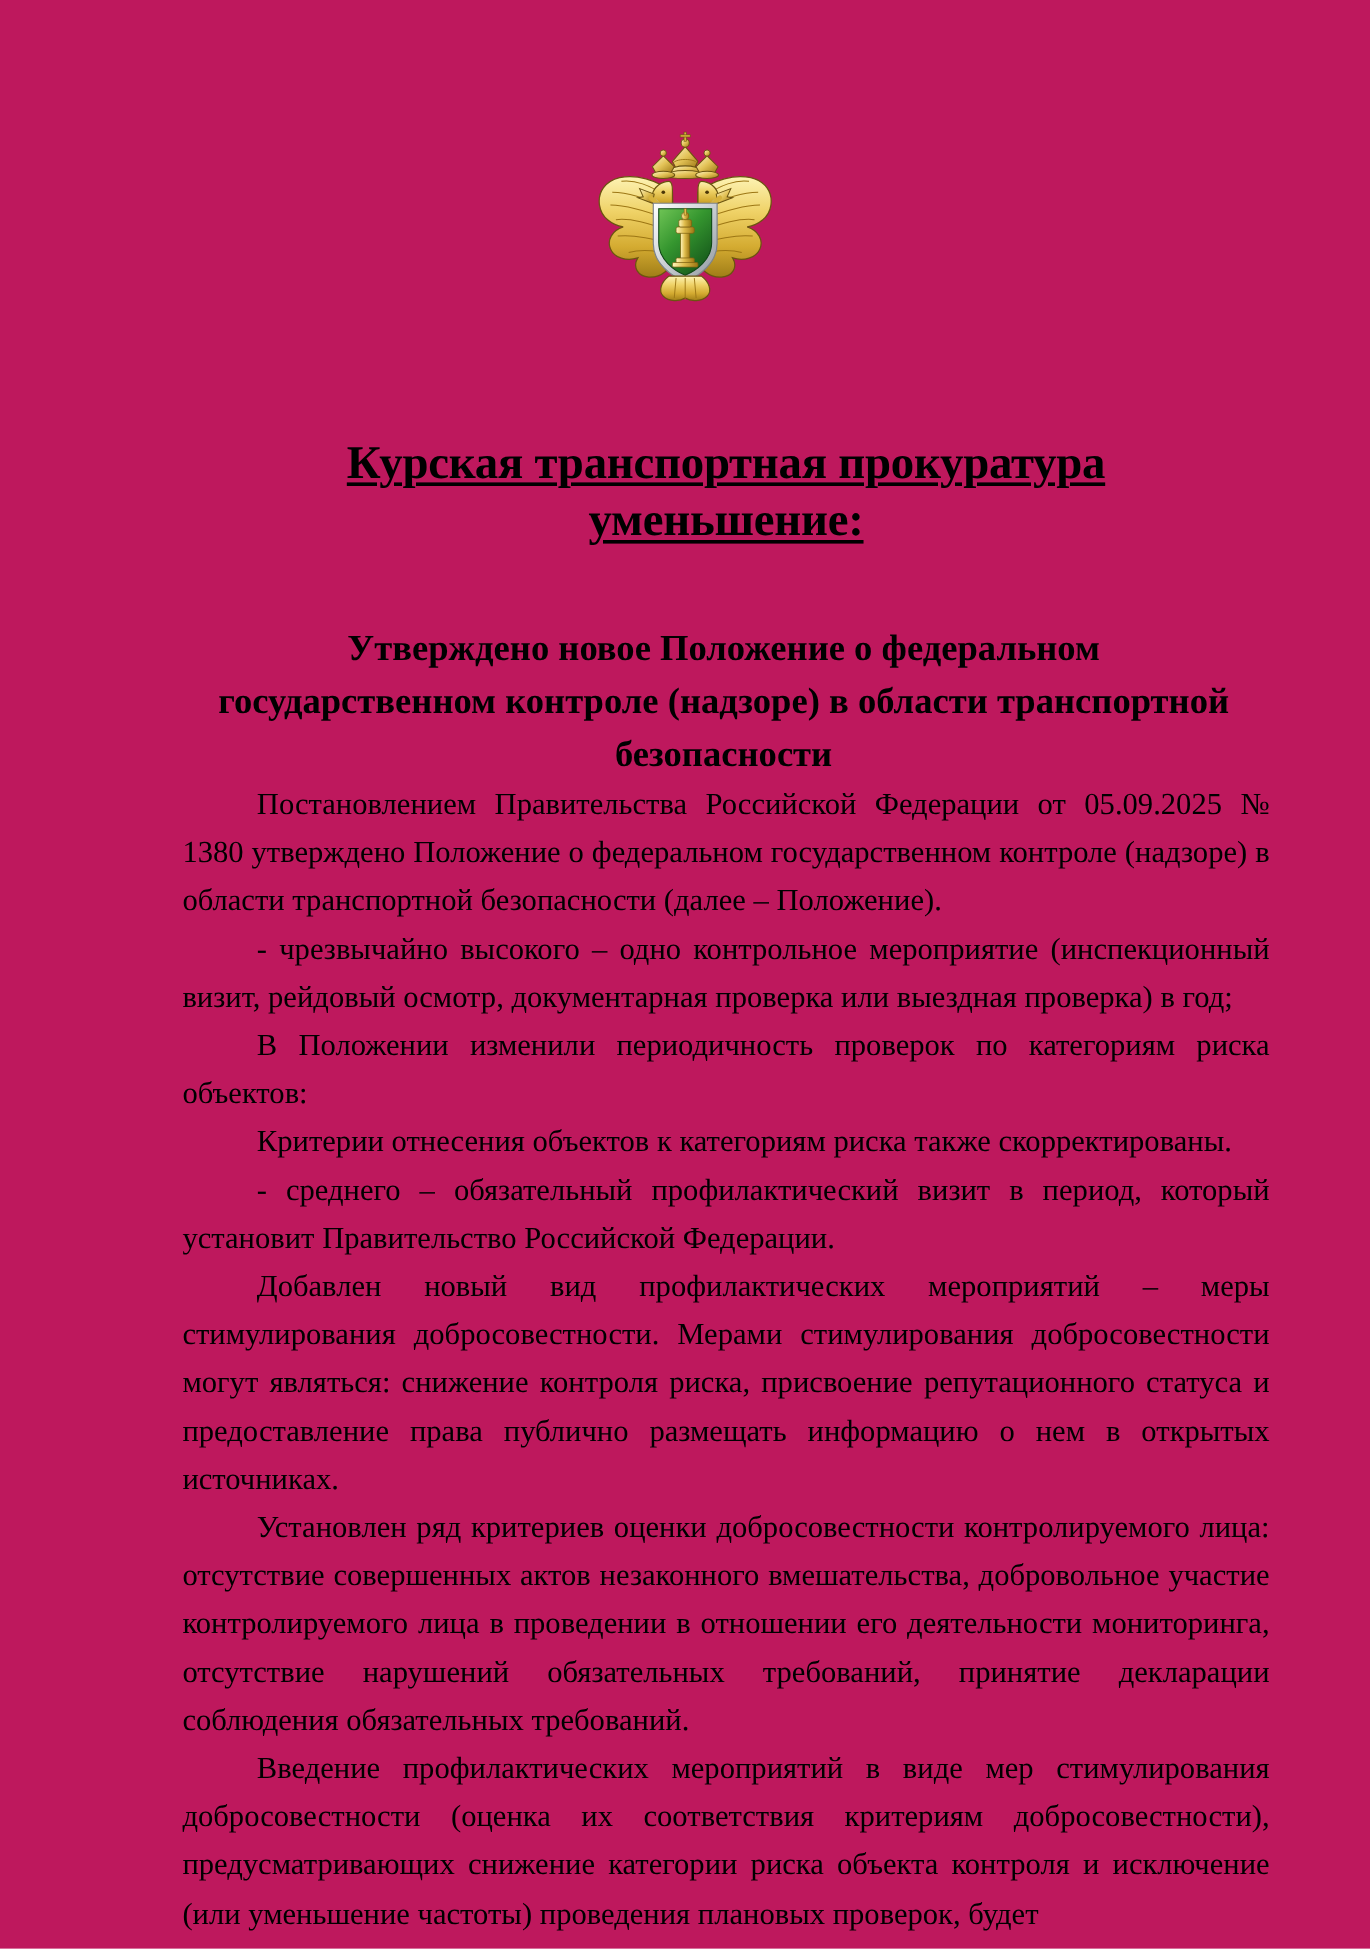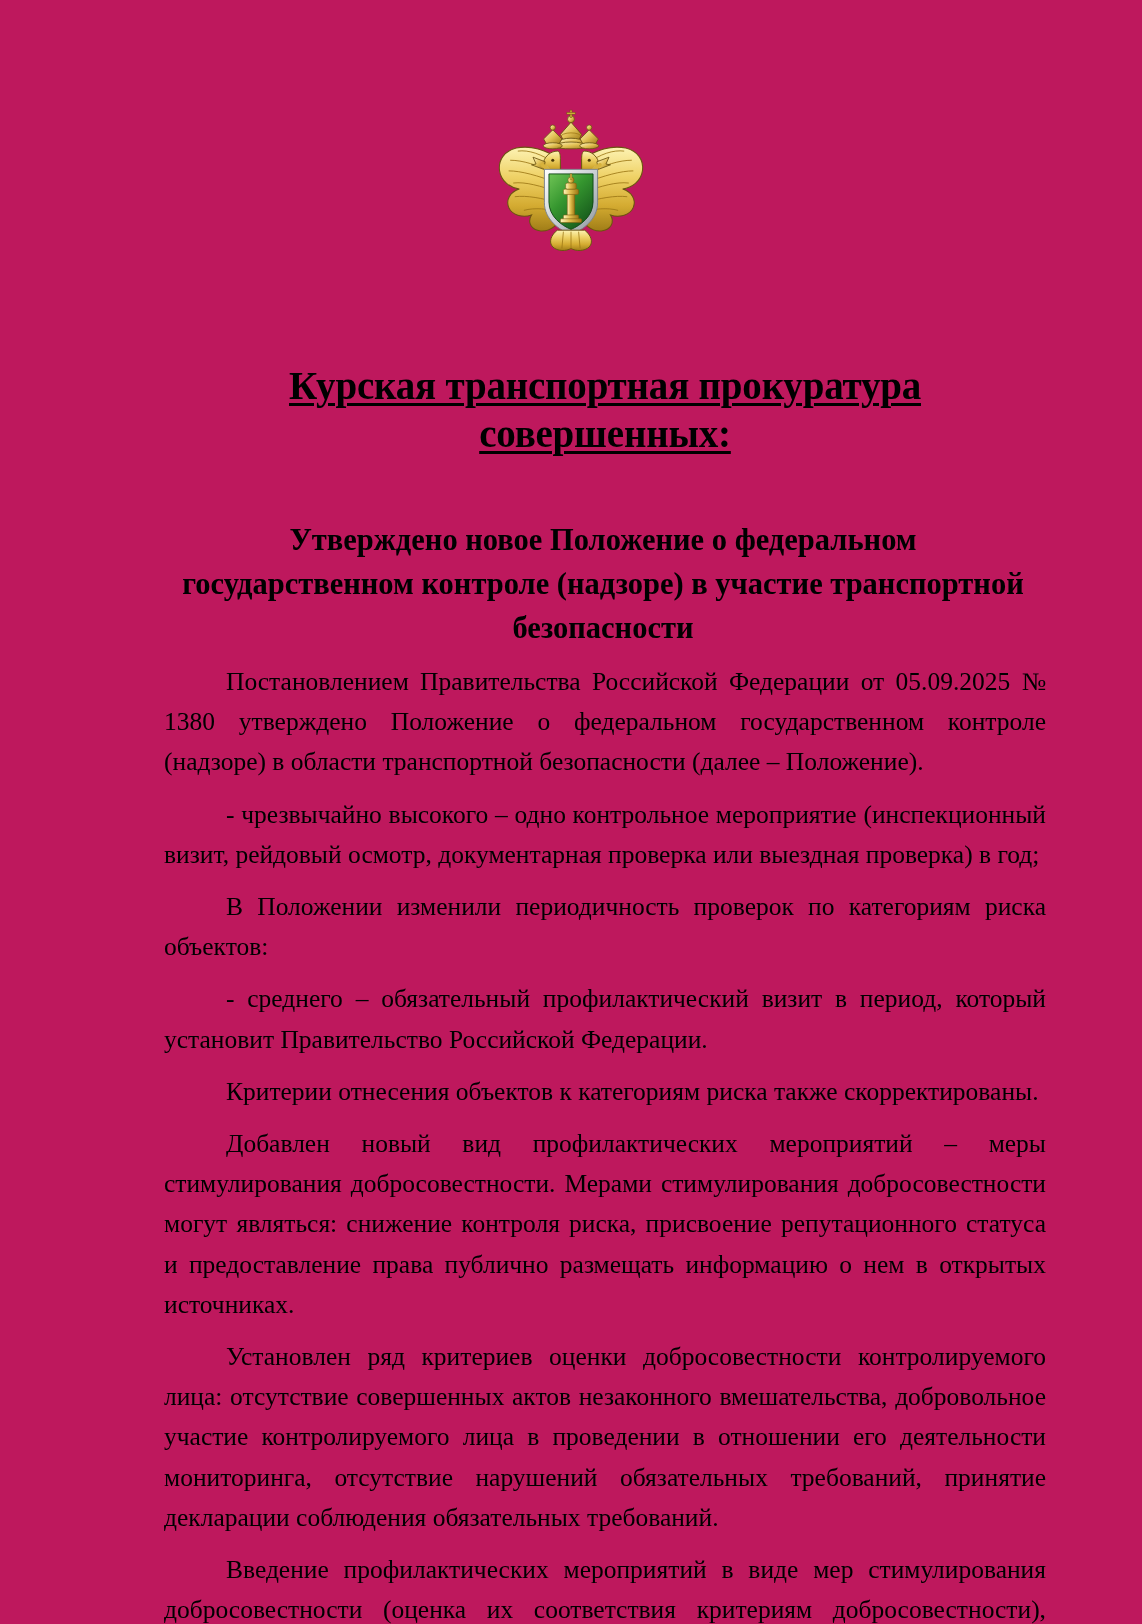--- a/index.html
+++ b/index.html
@@ -78,21 +78,21 @@
     left: 152px;
     width: 906px;
     font-size: 25.5px;
     line-height: 40.2px;
     text-align: justify;
     text-justify: inter-word;
     hyphens: none;
   }
 
   .body-text p {
-    margin: 12px;
+    margin: 0;
     text-indent: 62px;
     text-align: justify;
   }
 
   .body-text p.last-line-left {
     text-align-last: left;
   }
 </style>
 </head>
 <body>
@@ -208,29 +208,29 @@
                  C116 194 128 194 134 188 C140 182 136 172 128 166 Z" fill="url(#gGold)" stroke="#6b5410" stroke-width="1.3"></path>
         <path d="M100 168 L98 190" fill="none" stroke="#9c7614" stroke-width="1"></path>
         <path d="M110 168 L110 192" fill="none" stroke="#9c7614" stroke-width="1"></path>
         <path d="M120 168 L122 190" fill="none" stroke="#9c7614" stroke-width="1"></path>
       </g>
     </svg>
   </div>
 
   <h1 class="doc-title">
     <span class="u-line">Курская транспортная прокуратура</span><br>
-    <span class="u-line">совершенных:</span>
+    <span class="u-line">уменьшение:</span>
   </h1>
 
-  <h2 class="doc-subtitle">Утверждено новое Положение о федеральном государственном контроле (надзоре) в участие транспортной безопасности</h2>
+  <h2 class="doc-subtitle">Утверждено новое Положение о федеральном государственном контроле (надзоре) в области транспортной безопасности</h2>
 
   <div class="body-text">
     <p>Постановлением Правительства Российской Федерации от 05.09.2025 № 1380 утверждено Положение о федеральном государственном контроле (надзоре) в области транспортной безопасности (далее – Положение).</p>
     <p class="last-line-left">- чрезвычайно высокого – одно контрольное мероприятие (инспекционный визит, рейдовый осмотр, документарная проверка или выездная проверка) в год;</p>
     <p class="last-line-left">В Положении изменили периодичность проверок по категориям риска объектов:</p>
+    <p class="last-line-left">Критерии отнесения объектов к категориям риска также скорректированы.</p>
     <p class="last-line-left">- среднего – обязательный профилактический визит в период, который установит Правительство Российской Федерации.</p>
-    <p class="last-line-left">Критерии отнесения объектов к категориям риска также скорректированы.</p>
     <p class="last-line-left">Добавлен новый вид профилактических мероприятий – меры стимулирования добросовестности. Мерами стимулирования добросовестности могут являться: снижение контроля риска, присвоение репутационного статуса и предоставление права публично размещать информацию о нем в открытых источниках.</p>
     <p class="last-line-left">Установлен ряд критериев оценки добросовестности контролируемого лица: отсутствие совершенных актов незаконного вмешательства, добровольное участие контролируемого лица в проведении в отношении его деятельности мониторинга, отсутствие нарушений обязательных требований, принятие декларации соблюдения обязательных требований.</p>
     <p>Введение профилактических мероприятий в виде мер стимулирования добросовестности (оценка их соответствия критериям добросовестности), предусматривающих снижение категории риска объекта контроля и исключение (или уменьшение частоты) проведения плановых проверок, будет</p>
   </div>
 
 </div>
 
 </body></html>

